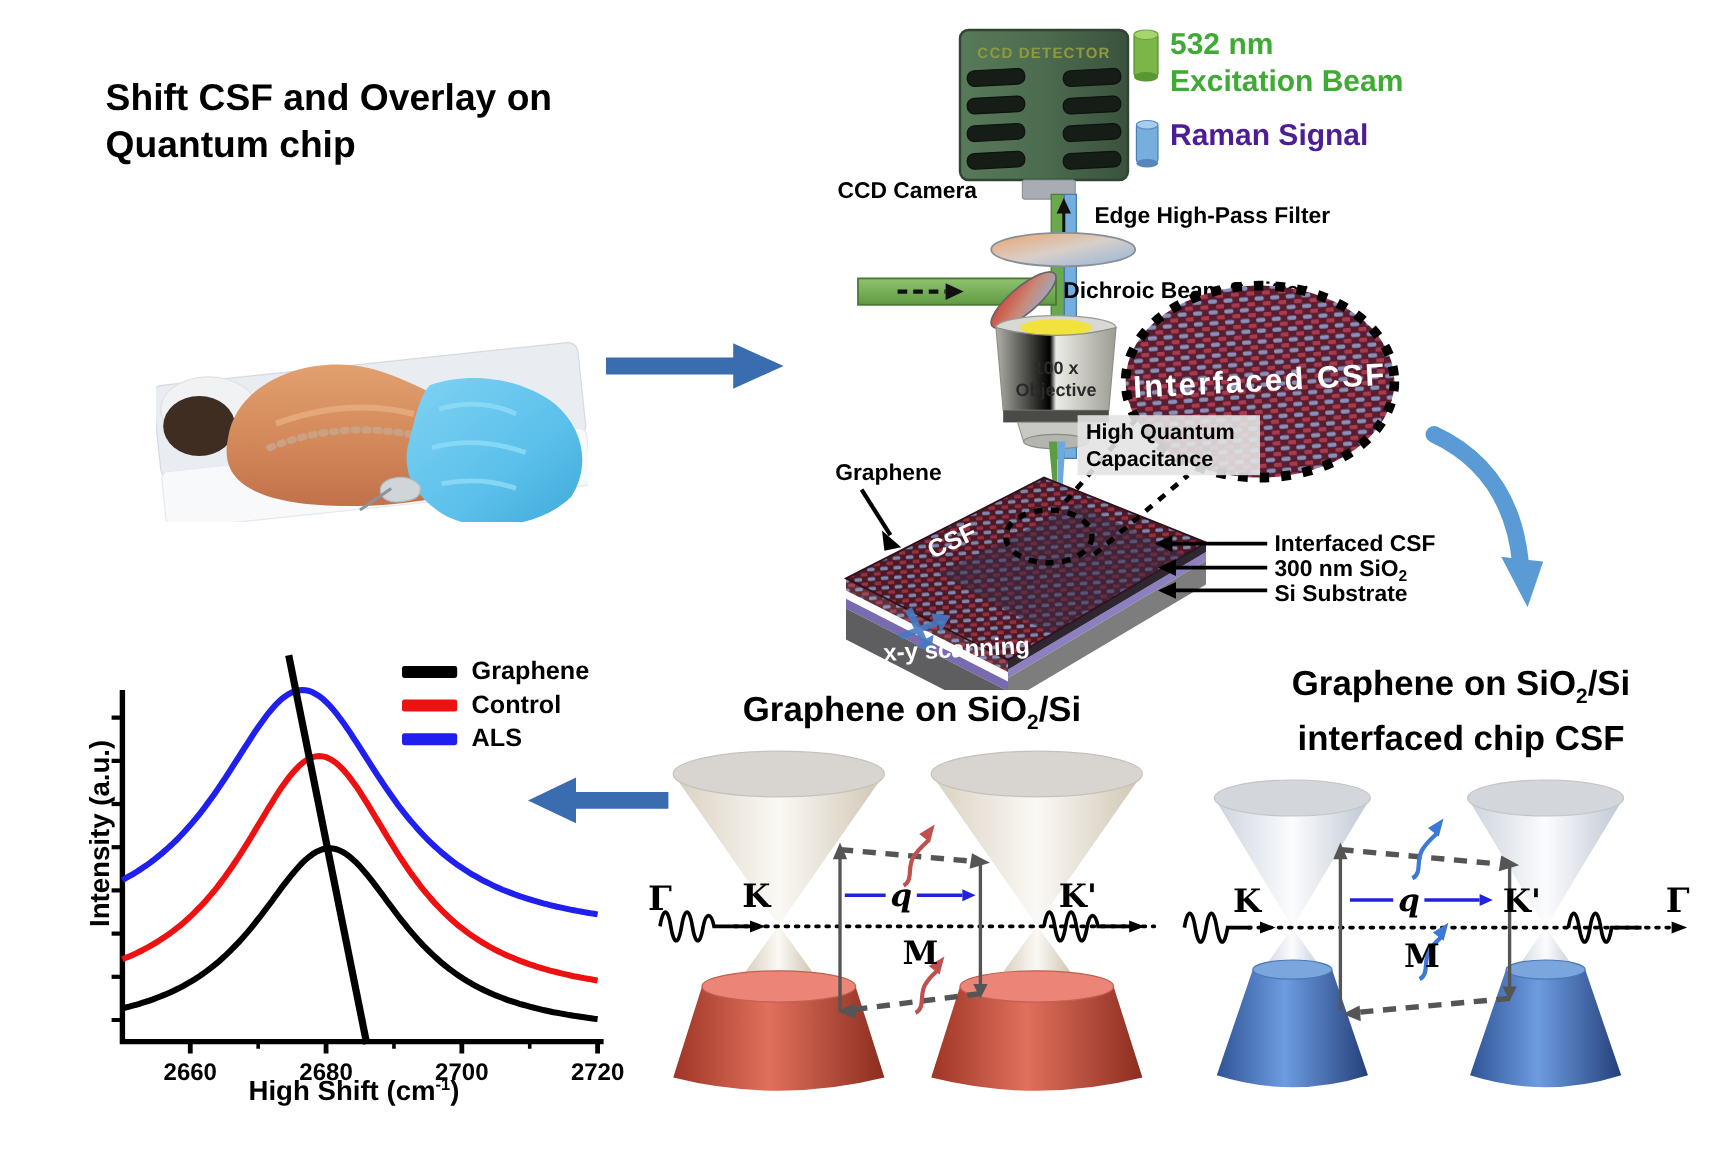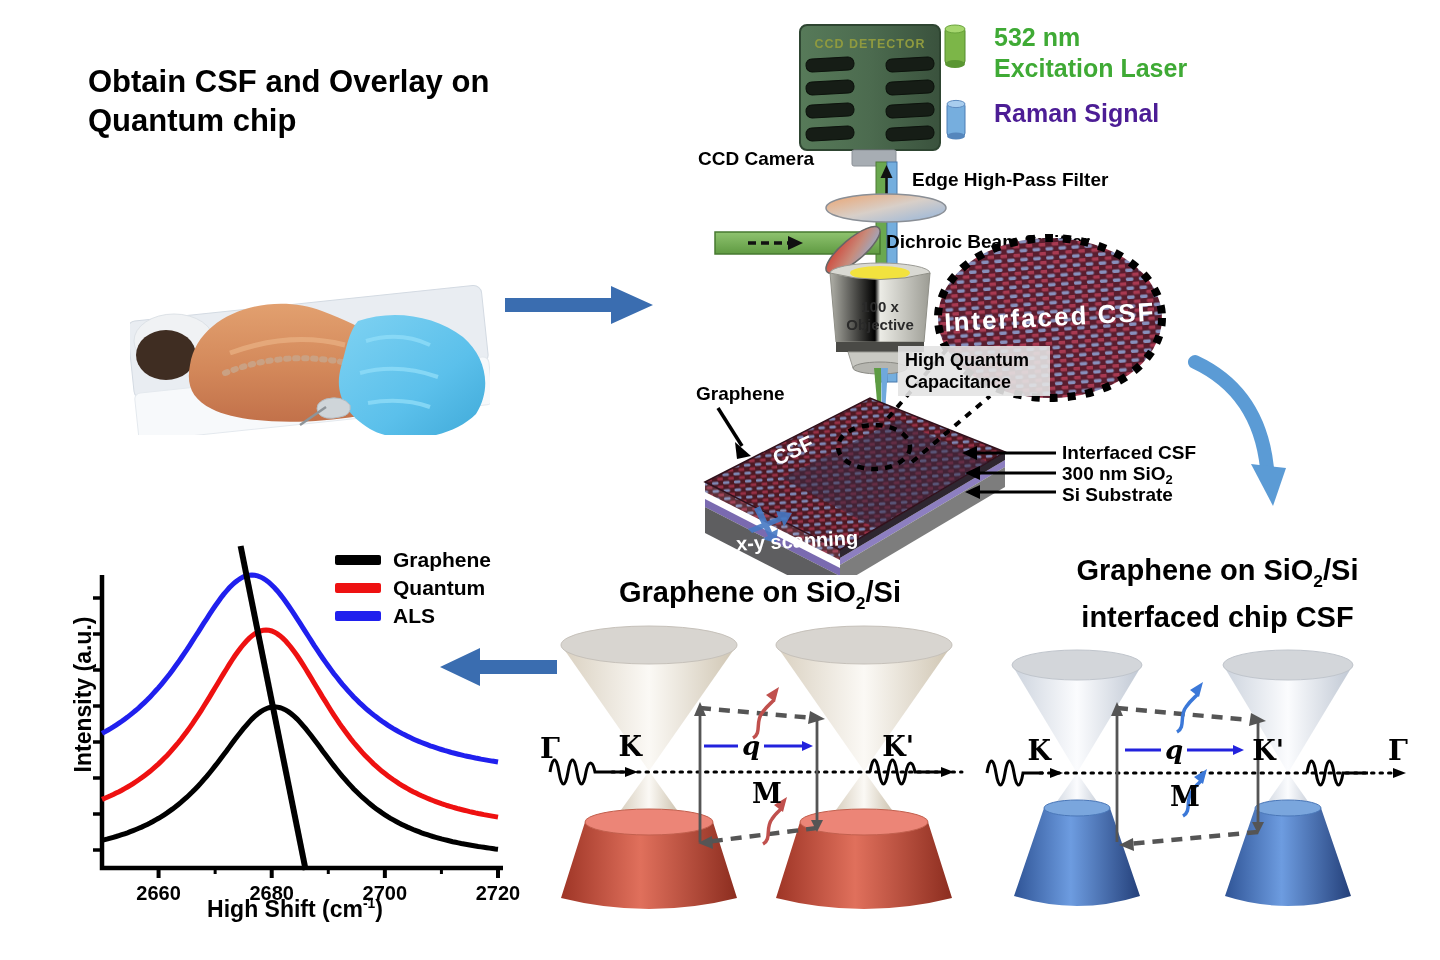--- a/index.html
+++ b/index.html
@@ -2,42 +2,42 @@
 <html><head>
 <meta charset="utf-8">
 <style>
   html,body{margin:0;padding:0;background:#fff;}
   .canvas{position:relative;width:1440px;height:960px;background:#ffffff;overflow:hidden;
           font-family:"Liberation Sans",sans-serif;}
   .abs{position:absolute;}
   .main-title{left:88px;top:62px;width:520px;font-size:31px;font-weight:bold;color:#000;line-height:39px;}
   .panel-title{font-size:29px;font-weight:bold;color:#000;text-align:center;line-height:36px;}
   .panel-title sub{font-size:60%;}
-  .laser-row{display:flex;align-items:flex-start;gap:26px;}
+  .laser-row{display:flex;align-items:flex-start;gap:7px;}
   .laser-text{font-size:25px;font-weight:bold;line-height:31px;}
   svg text{font-family:"Liberation Sans",sans-serif;}
   .mathlab{font-family:"DejaVu Serif","Liberation Serif",serif;font-weight:bold;}
   .chart-wrap{left:55px;top:540px;width:480px;height:418px;}
   .ylabel{position:absolute;left:-112px;top:141px;width:280px;text-align:center;
           transform:rotate(-90deg);font-size:23px;font-weight:bold;color:#000;}
   .xlabel{position:absolute;left:60px;top:356px;width:360px;text-align:center;
           font-size:23px;font-weight:bold;color:#000;}
   .xlabel sup{font-size:60%;}
   .legend{position:absolute;left:280px;top:8px;display:flex;flex-direction:column;gap:4px;}
   .legend-row{display:flex;align-items:center;height:24px;}
   .legend-swatch{width:46px;height:10px;margin-right:12px;border-radius:2px;}
   .legend-label{font-size:21px;font-weight:bold;color:#000;}
 </style>
 </head>
 <body>
 
 <div class="canvas">
 
   <div class="abs main-title">
-    <div>Obtain CSF and Overlay on</div>
+    <div>Shift CSF and Overlay on</div>
     <div>Quantum chip</div>
   </div>
 
   <svg class="abs" style="left:130px;top:163px" width="360" height="272" viewBox="0 0 360 272">
     <defs>
       <linearGradient id="skinG" x1="0" y1="0" x2="0" y2="1">
         <stop offset="0" stop-color="#e2a06f"></stop>
           <stop offset="0.55" stop-color="#d3885a"></stop>
           <stop offset="1" stop-color="#c2714a"></stop>
       </linearGradient>
@@ -210,21 +210,21 @@
   </svg>
 
   <div class="abs laser-row" style="left:942px;top:22px">
     <svg width="26" height="48" viewBox="0 0 26 48">
       <rect x="3" y="6" width="20" height="36" rx="3" fill="#7cb648" stroke="#558c2e"></rect>
       <ellipse cx="13" cy="7" rx="10" ry="4" fill="#a5d66e" stroke="#6aa43c"></ellipse>
       <ellipse cx="13" cy="42" rx="10" ry="4" fill="#5a9632"></ellipse>
     </svg>
     <div class="laser-text" style="color:#3faa35">
       <div>532 nm</div>
-      <div>Excitation Laser</div>
+      <div>Excitation Beam</div>
     </div>
   </div>
   <div class="abs laser-row" style="left:944px;top:98px">
     <svg width="24" height="44" viewBox="0 0 24 44">
       <rect x="3" y="5" width="18" height="33" rx="3" fill="#76aede" stroke="#4a7cb4"></rect>
       <ellipse cx="12" cy="6" rx="9" ry="3.6" fill="#a8cdee" stroke="#5e8cc0"></ellipse>
       <ellipse cx="12" cy="38" rx="9" ry="3.6" fill="#5586bc"></ellipse>
     </svg>
     <div class="laser-text" style="color:#4c1d95">
       <div>Raman Signal</div>
@@ -269,21 +269,21 @@
     </svg>
     <div class="ylabel">Intensity (a.u.)</div>
     <div class="xlabel"><span>High Shift (cm</span><sup>-1</sup><span>)</span></div>
     <div class="legend">
       <div class="legend-row">
         <span class="legend-swatch" style="background: rgb(0, 0, 0);"></span>
         <span class="legend-label">Graphene</span>
       </div>
       <div class="legend-row">
         <span class="legend-swatch" style="background: rgb(238, 17, 17);"></span>
-        <span class="legend-label">Quantum</span>
+        <span class="legend-label">Control</span>
       </div>
       <div class="legend-row">
         <span class="legend-swatch" style="background: rgb(32, 32, 238);"></span>
         <span class="legend-label">ALS</span>
       </div>
     </div>
   </div>
 
   <svg class="abs" style="left:436px;top:642px" width="128" height="50" viewBox="0 0 128 50">
     <polygon points="121,18 44,18 44,6 4,25 44,44 44,32 121,32" fill="#3a6db0"></polygon>

